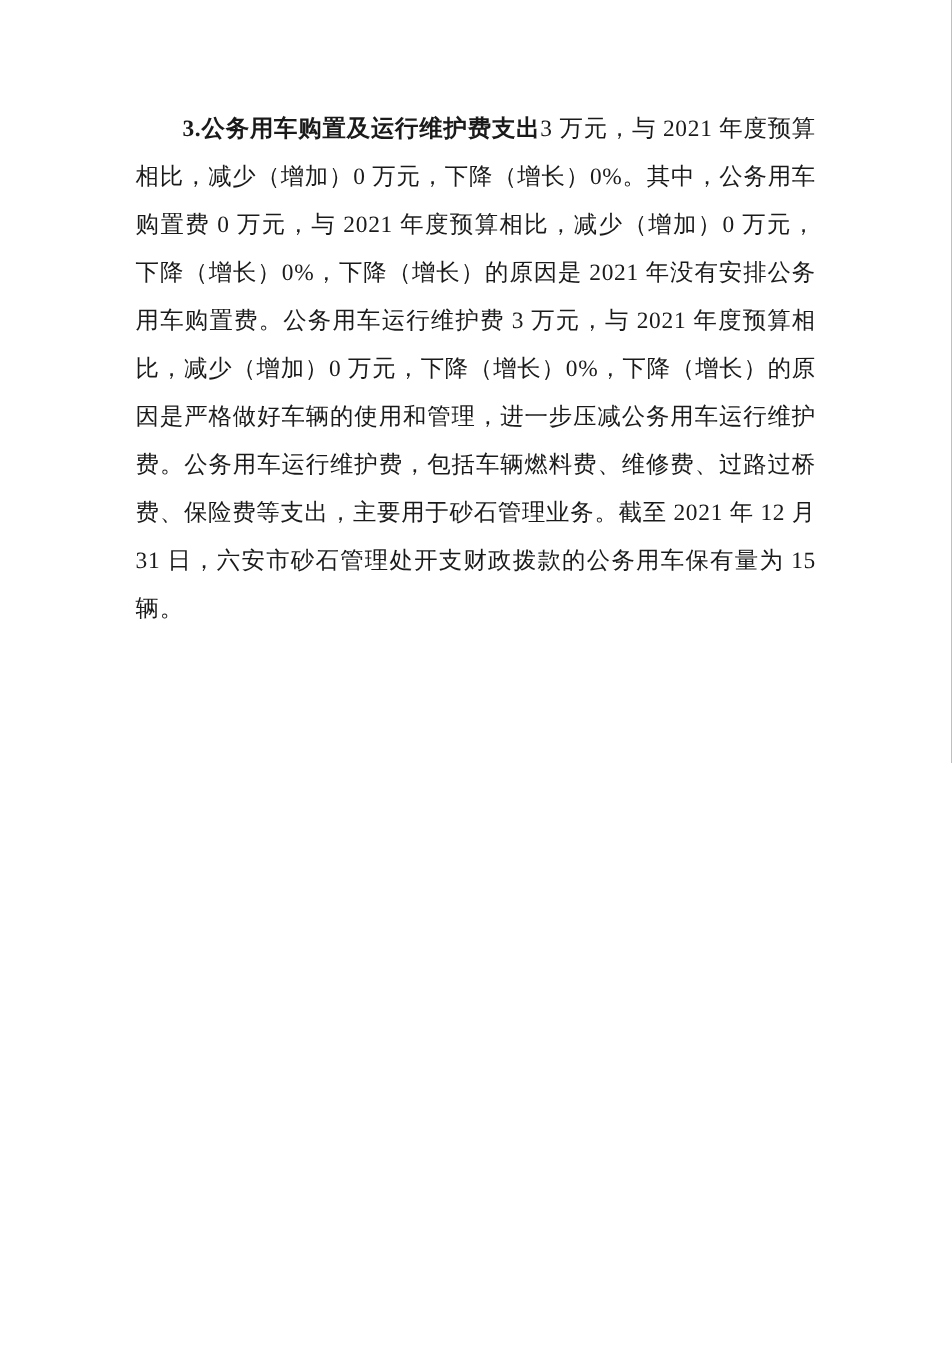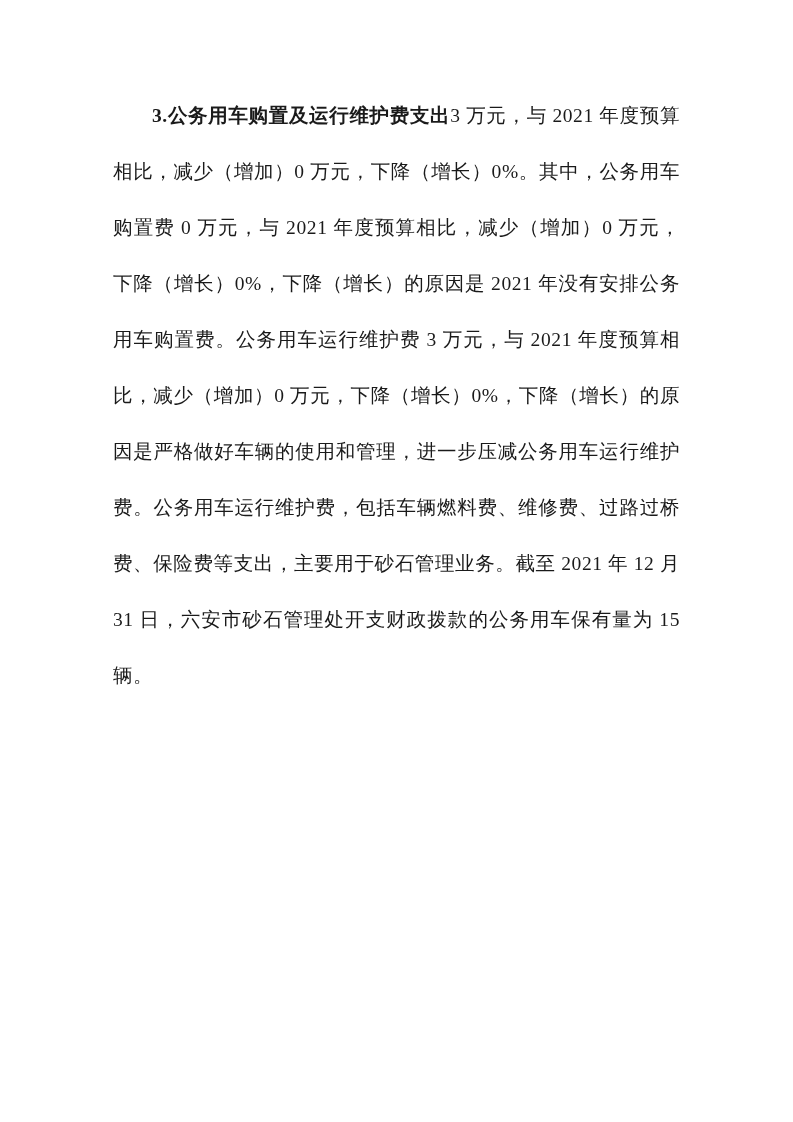--- a/index.html
+++ b/index.html
@@ -18,21 +18,21 @@
   }
   .content {
     position: absolute;
     left: 113px;
     top: 88px;
     width: 567px;
   }
   .para {
     font-family: "Liberation Serif", "DejaVu Serif", serif;
     font-size: 19.5px;
-    line-height: 56px;
+    line-height: 40px;
     color: #1a1a1a;
     text-align: justify;
     text-justify: inter-ideograph;
     text-indent: 39px;
     letter-spacing: 0.6px;
     margin: 0;
     word-break: break-all;
   }
   .para .lead {
     font-weight: bold;

